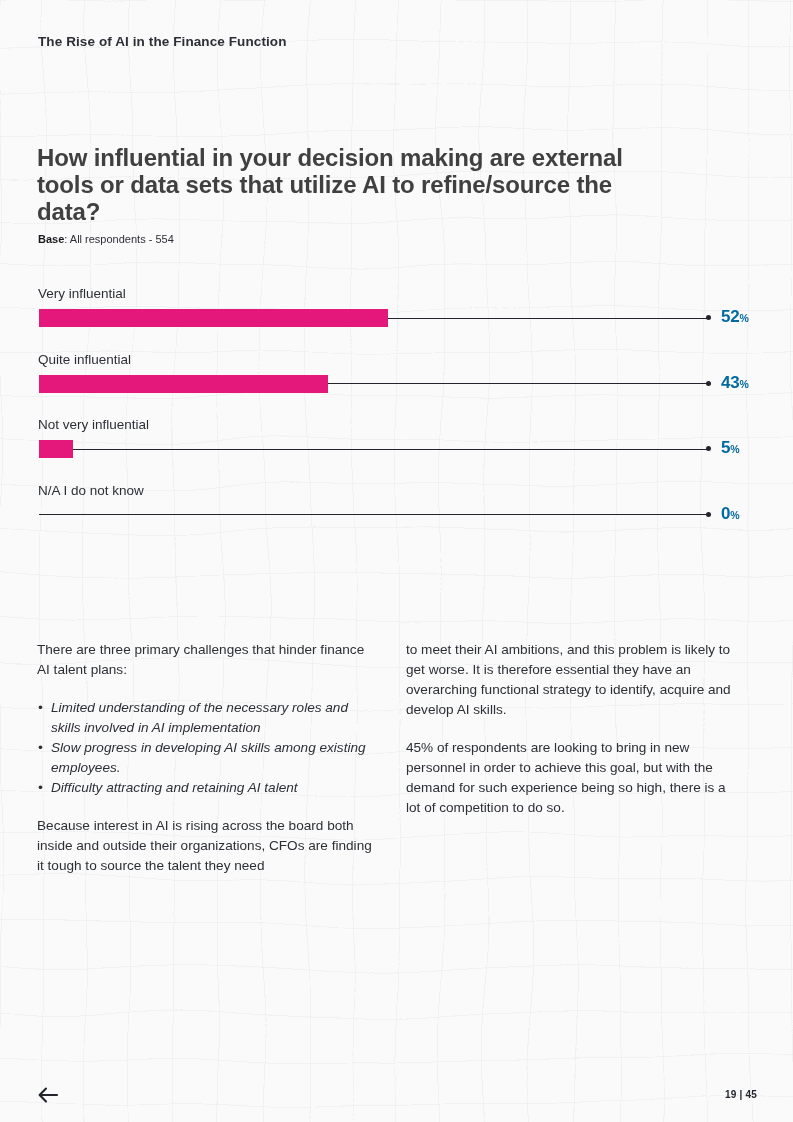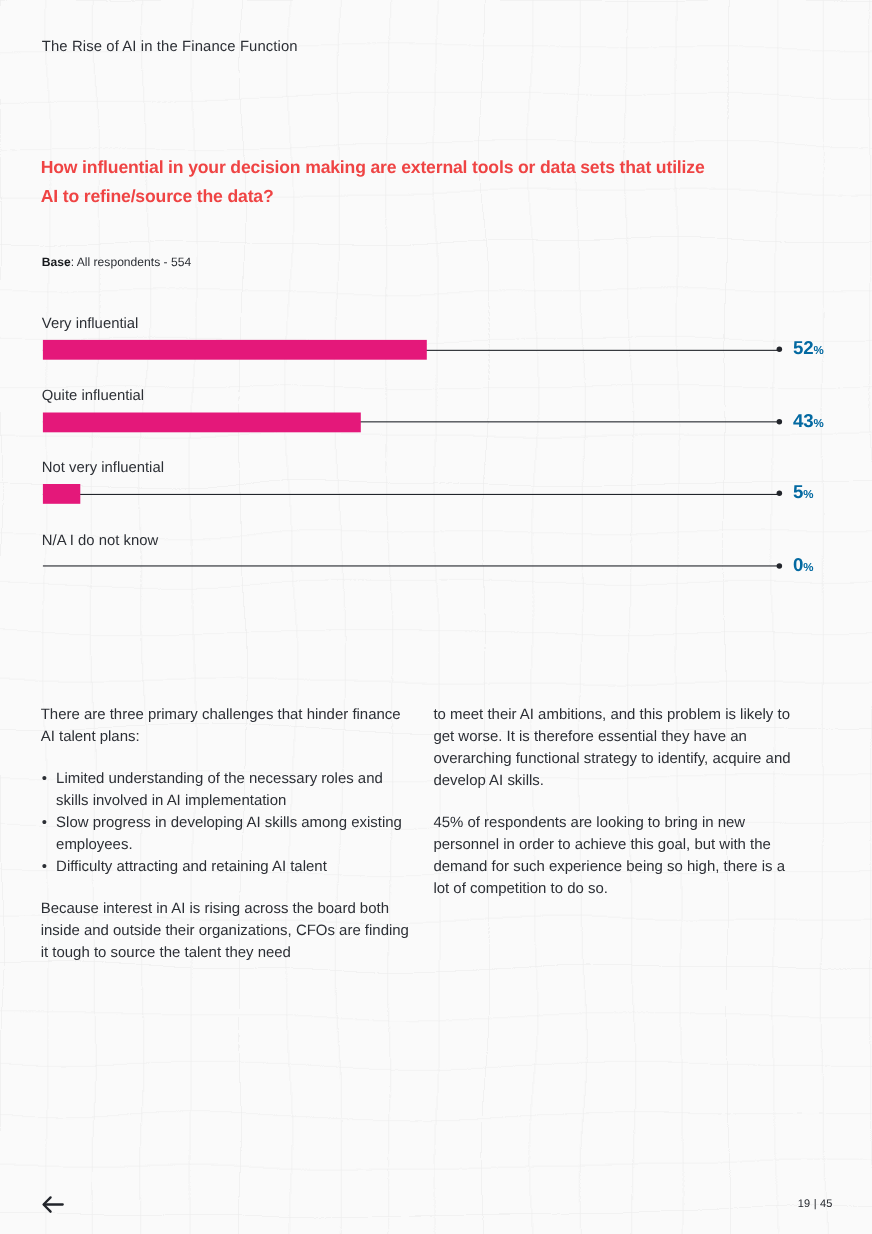--- a/index.html
+++ b/index.html
@@ -31,33 +31,34 @@
   }
 
   
   .doc-header {
     position: absolute;
     left: 38px;
     top: 34px;
     font-size: 13.5px;
     letter-spacing: 0.1px;
     color: #2c2f35;
+    font-weight: bold;
   }
 
   
   .question-title {
     position: absolute;
     left: 37px;
     top: 128px;
     width: 620px;
-    font-size: 16px;
+    font-size: 24px;
     font-weight: bold;
     line-height: 27px;
     letter-spacing: -0.15px;
-    color: #ef4444;
+    color: #404040;
   }
 
   
   .base-line {
     position: absolute;
     left: 38px;
     top: 233px;
     font-size: 11px;
     color: #2c2f35;
   }
@@ -133,35 +134,36 @@
     letter-spacing: 0;
   }
 
   
   .body-copy {
     position: absolute;
     left: 37px;
     top: 640px;
     width: 718px;
     display: flex;
-    gap: 20px;
+    gap: 32px;
   }
   .copy-col {
     width: 337px;
   }
   .copy-col p {
     margin: 0 0 18px 0;
     font-size: 13.6px;
     line-height: 20px;
     color: #2c2f35;
   }
   .copy-col ul {
     margin: 0 0 18px 0;
     padding: 0 0 0 14px;
     list-style: none;
+    font-style: italic;
   }
   .copy-col ul li {
     position: relative;
     font-size: 13.6px;
     line-height: 20px;
     color: #2c2f35;
     margin: 0;
   }
   .copy-col ul li::before {
     content: "\2022";
@@ -179,21 +181,21 @@
     top: 1083px;
     width: 32px;
     height: 26px;
     cursor: pointer;
   }
   .page-number {
     position: absolute;
     right: 36px;
     top: 1089px;
     font-size: 10px;
-    font-weight: normal;
+    font-weight: bold;
     color: #22252b;
     letter-spacing: 0.2px;
   }
 </style>
 </head>
 <body>
 
 <svg id="bg-grid" viewBox="0 0 793 1122" preserveAspectRatio="none" aria-hidden="true">
   <defs>
     <filter id="warp">

